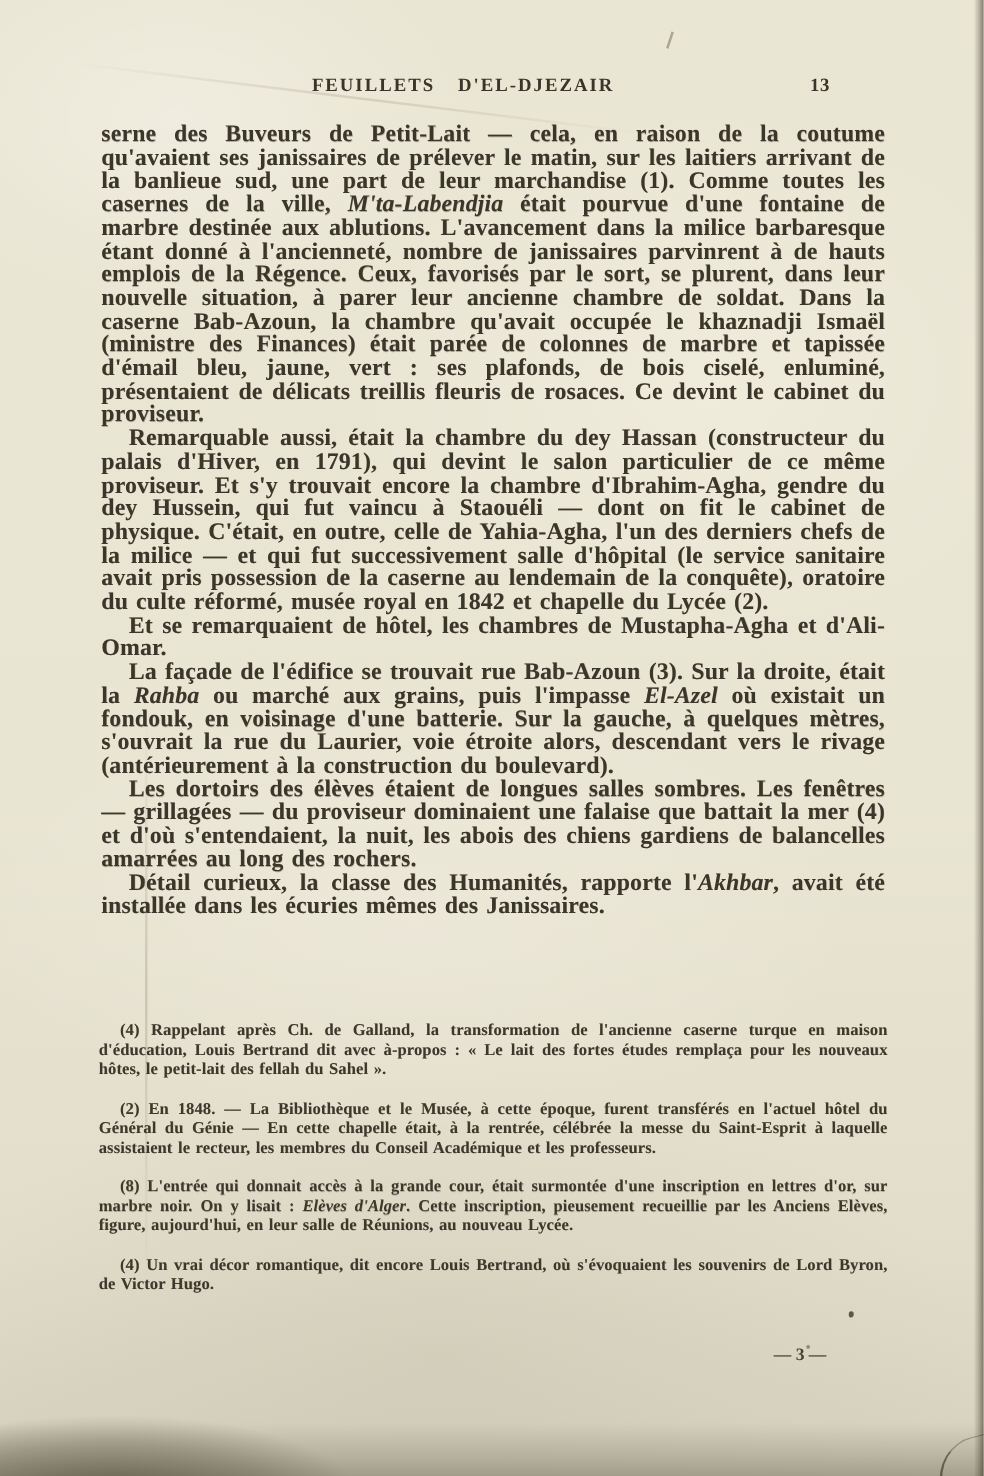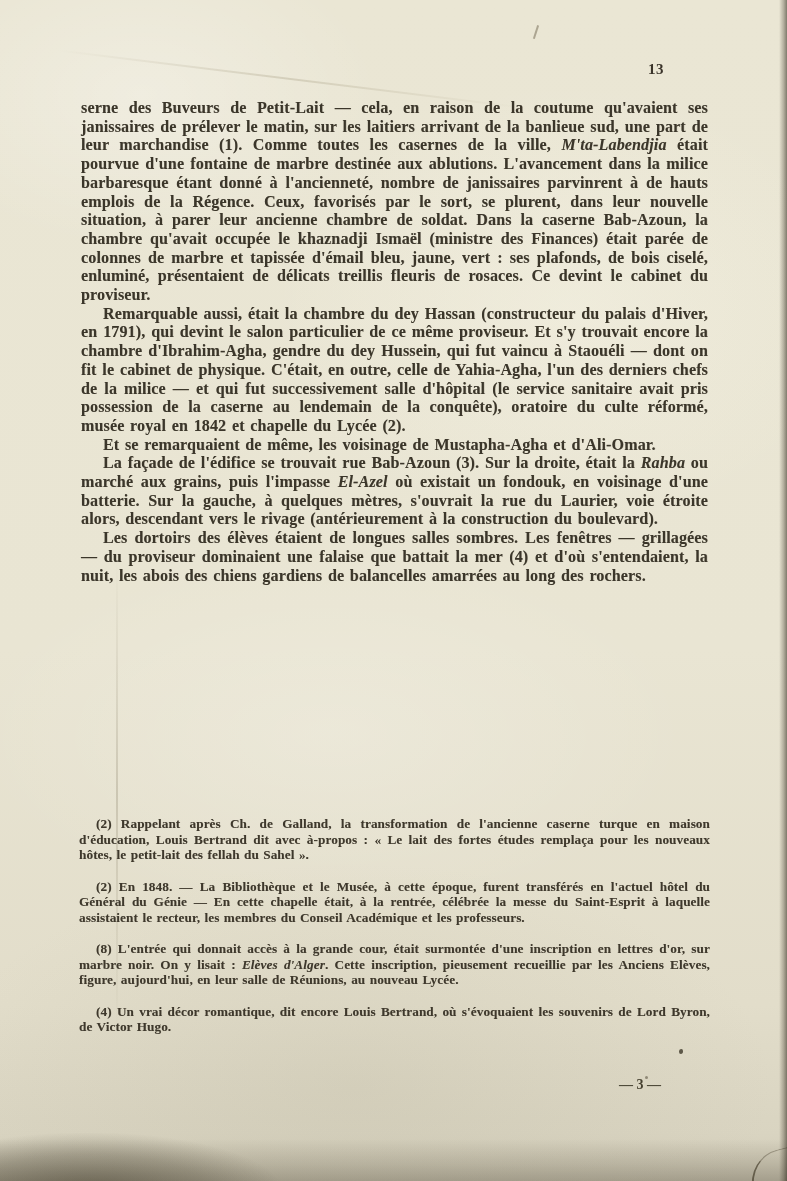--- a/index.html
+++ b/index.html
@@ -31,21 +31,21 @@
   }
   .header-title { display: inline-block; position: relative; left: -24px; }
   .page-number {
     position: absolute; top: 0; right: 44px;
     letter-spacing: 0.5px; word-spacing: normal;
   }
 
   
   .body-text {
     position: absolute; top: 99px; left: 81px; width: 627px;
-    font-size: 16px; line-height: 18.7px;
+    font-size: 19px; line-height: 18.7px;
     font-weight: bold;
     text-align: justify;
     letter-spacing: 0.15px; word-spacing: 1.5px;
     color: #3b362a;
     text-shadow: 0.3px 0.3px 0 rgba(59,53,42,0.35);
   }
   .para { margin: 0; text-indent: 22px; }
   .para.no-indent { text-indent: 0; }
   .it { font-style: italic; }
 
@@ -116,33 +116,35 @@
 </head>
 <body>
 
 <div class="page">
 
   <div class="crease-top"></div>
   <div class="pencil-mark-top"></div>
   <div class="crease-left"></div>
 
   <div class="header">
+    <span class="header-title">FEUILLETS D'EL-DJEZAIR</span>
     <span class="page-number">13</span>
   </div>
 
   <div class="body-text">
     <p class="para no-indent"><span>serne des Buveurs de Petit-Lait — cela, en raison de la coutume qu'avaient ses janissaires de prélever le matin, sur les laitiers arrivant de la banlieue sud, une part de leur marchandise (1). Comme toutes les casernes de la ville, </span><span class="it">M'ta-Labendjia</span><span> était pourvue d'une fontaine de marbre destinée aux ablutions. L'avancement dans la milice barbaresque étant donné à l'ancienneté, nombre de janissaires parvinrent à de hauts emplois de la Régence. Ceux, favorisés par le sort, se plurent, dans leur nouvelle situation, à parer leur ancienne chambre de soldat. Dans la caserne Bab-Azoun, la chambre qu'avait occupée le khaznadji Ismaël (ministre des Finances) était parée de colonnes de marbre et tapissée d'émail bleu, jaune, vert : ses plafonds, de bois ciselé, enluminé, présentaient de délicats treillis fleuris de rosaces. Ce devint le cabinet du proviseur.</span></p>
     <p class="para"><span>Remarquable aussi, était la chambre du dey Hassan (constructeur du palais d'Hiver, en 1791), qui devint le salon particulier de ce même proviseur. Et s'y trouvait encore la chambre d'Ibrahim-Agha, gendre du dey Hussein, qui fut vaincu à Staouéli — dont on fit le cabinet de physique. C'était, en outre, celle de Yahia-Agha, l'un des derniers chefs de la milice — et qui fut successivement salle d'hôpital (le service sanitaire avait pris possession de la caserne au lendemain de la conquête), oratoire du culte réformé, musée royal en 1842 et chapelle du Lycée (2).</span></p>
-    <p class="para"><span>Et se remarquaient de même, les voisinage de Mustapha-Agha et d'Ali-Omar.</span></p>
+    <p class="para"><span>Et se remarquaient de hôtel, les chambres de Mustapha-Agha et d'Ali-Omar.</span></p>
     <p class="para"><span>La façade de l'édifice se trouvait rue Bab-Azoun (3). Sur la droite, était la </span><span class="it">Rahba</span><span> ou marché aux grains, puis l'impasse </span><span class="it">El-Azel</span><span> où existait un fondouk, en voisinage d'une batterie. Sur la gauche, à quelques mètres, s'ouvrait la rue du Laurier, voie étroite alors, descendant vers le rivage (antérieurement à la construction du boulevard).</span></p>
     <p class="para"><span>Les dortoirs des élèves étaient de longues salles sombres. Les fenêtres — grillagées — du proviseur dominaient une falaise que battait la mer (4) et d'où s'entendaient, la nuit, les abois des chiens gardiens de balancelles amarrées au long des rochers.</span></p>
+    <p class="para"><span>Détail curieux, la classe des Humanités, rapporte l'</span><span class="it">Akhbar</span><span>, avait été installée dans les écuries mêmes des Janissaires.</span></p>
   </div>
 
   <div class="footnotes">
-    <p class="footnote"><span>(2) Rappelant après Ch. de Galland, la transformation de l'ancienne caserne turque en maison d'éducation, Louis Bertrand dit avec à-propos : « Le lait des fortes études remplaça pour les nouveaux hôtes, le petit-lait des fellah du Sahel ».</span></p>
+    <p class="footnote"><span>(4) Rappelant après Ch. de Galland, la transformation de l'ancienne caserne turque en maison d'éducation, Louis Bertrand dit avec à-propos : « Le lait des fortes études remplaça pour les nouveaux hôtes, le petit-lait des fellah du Sahel ».</span></p>
     <p class="footnote"><span>(2) En 1848. — La Bibliothèque et le Musée, à cette époque, furent transférés en l'actuel hôtel du Général du Génie — En cette chapelle était, à la rentrée, célébrée la messe du Saint-Esprit à laquelle assistaient le recteur, les membres du Conseil Académique et les professeurs.</span></p>
     <p class="footnote"><span>(8) L'entrée qui donnait accès à la grande cour, était surmontée d'une inscription en lettres d'or, sur marbre noir. On y lisait : </span><span class="it">Elèves d'Alger</span><span>. Cette inscription, pieusement recueillie par les Anciens Elèves, figure, aujourd'hui, en leur salle de Réunions, au nouveau Lycée.</span></p>
     <p class="footnote"><span>(4) Un vrai décor romantique, dit encore Louis Bertrand, où s'évoquaient les souvenirs de Lord Byron, de Victor Hugo.</span></p>
   </div>
 
   <div class="signature">— 3 —</div>
 
   <div class="speck-1"></div>
   <div class="speck-2"></div>
   <div class="shadow-bottom"></div>

